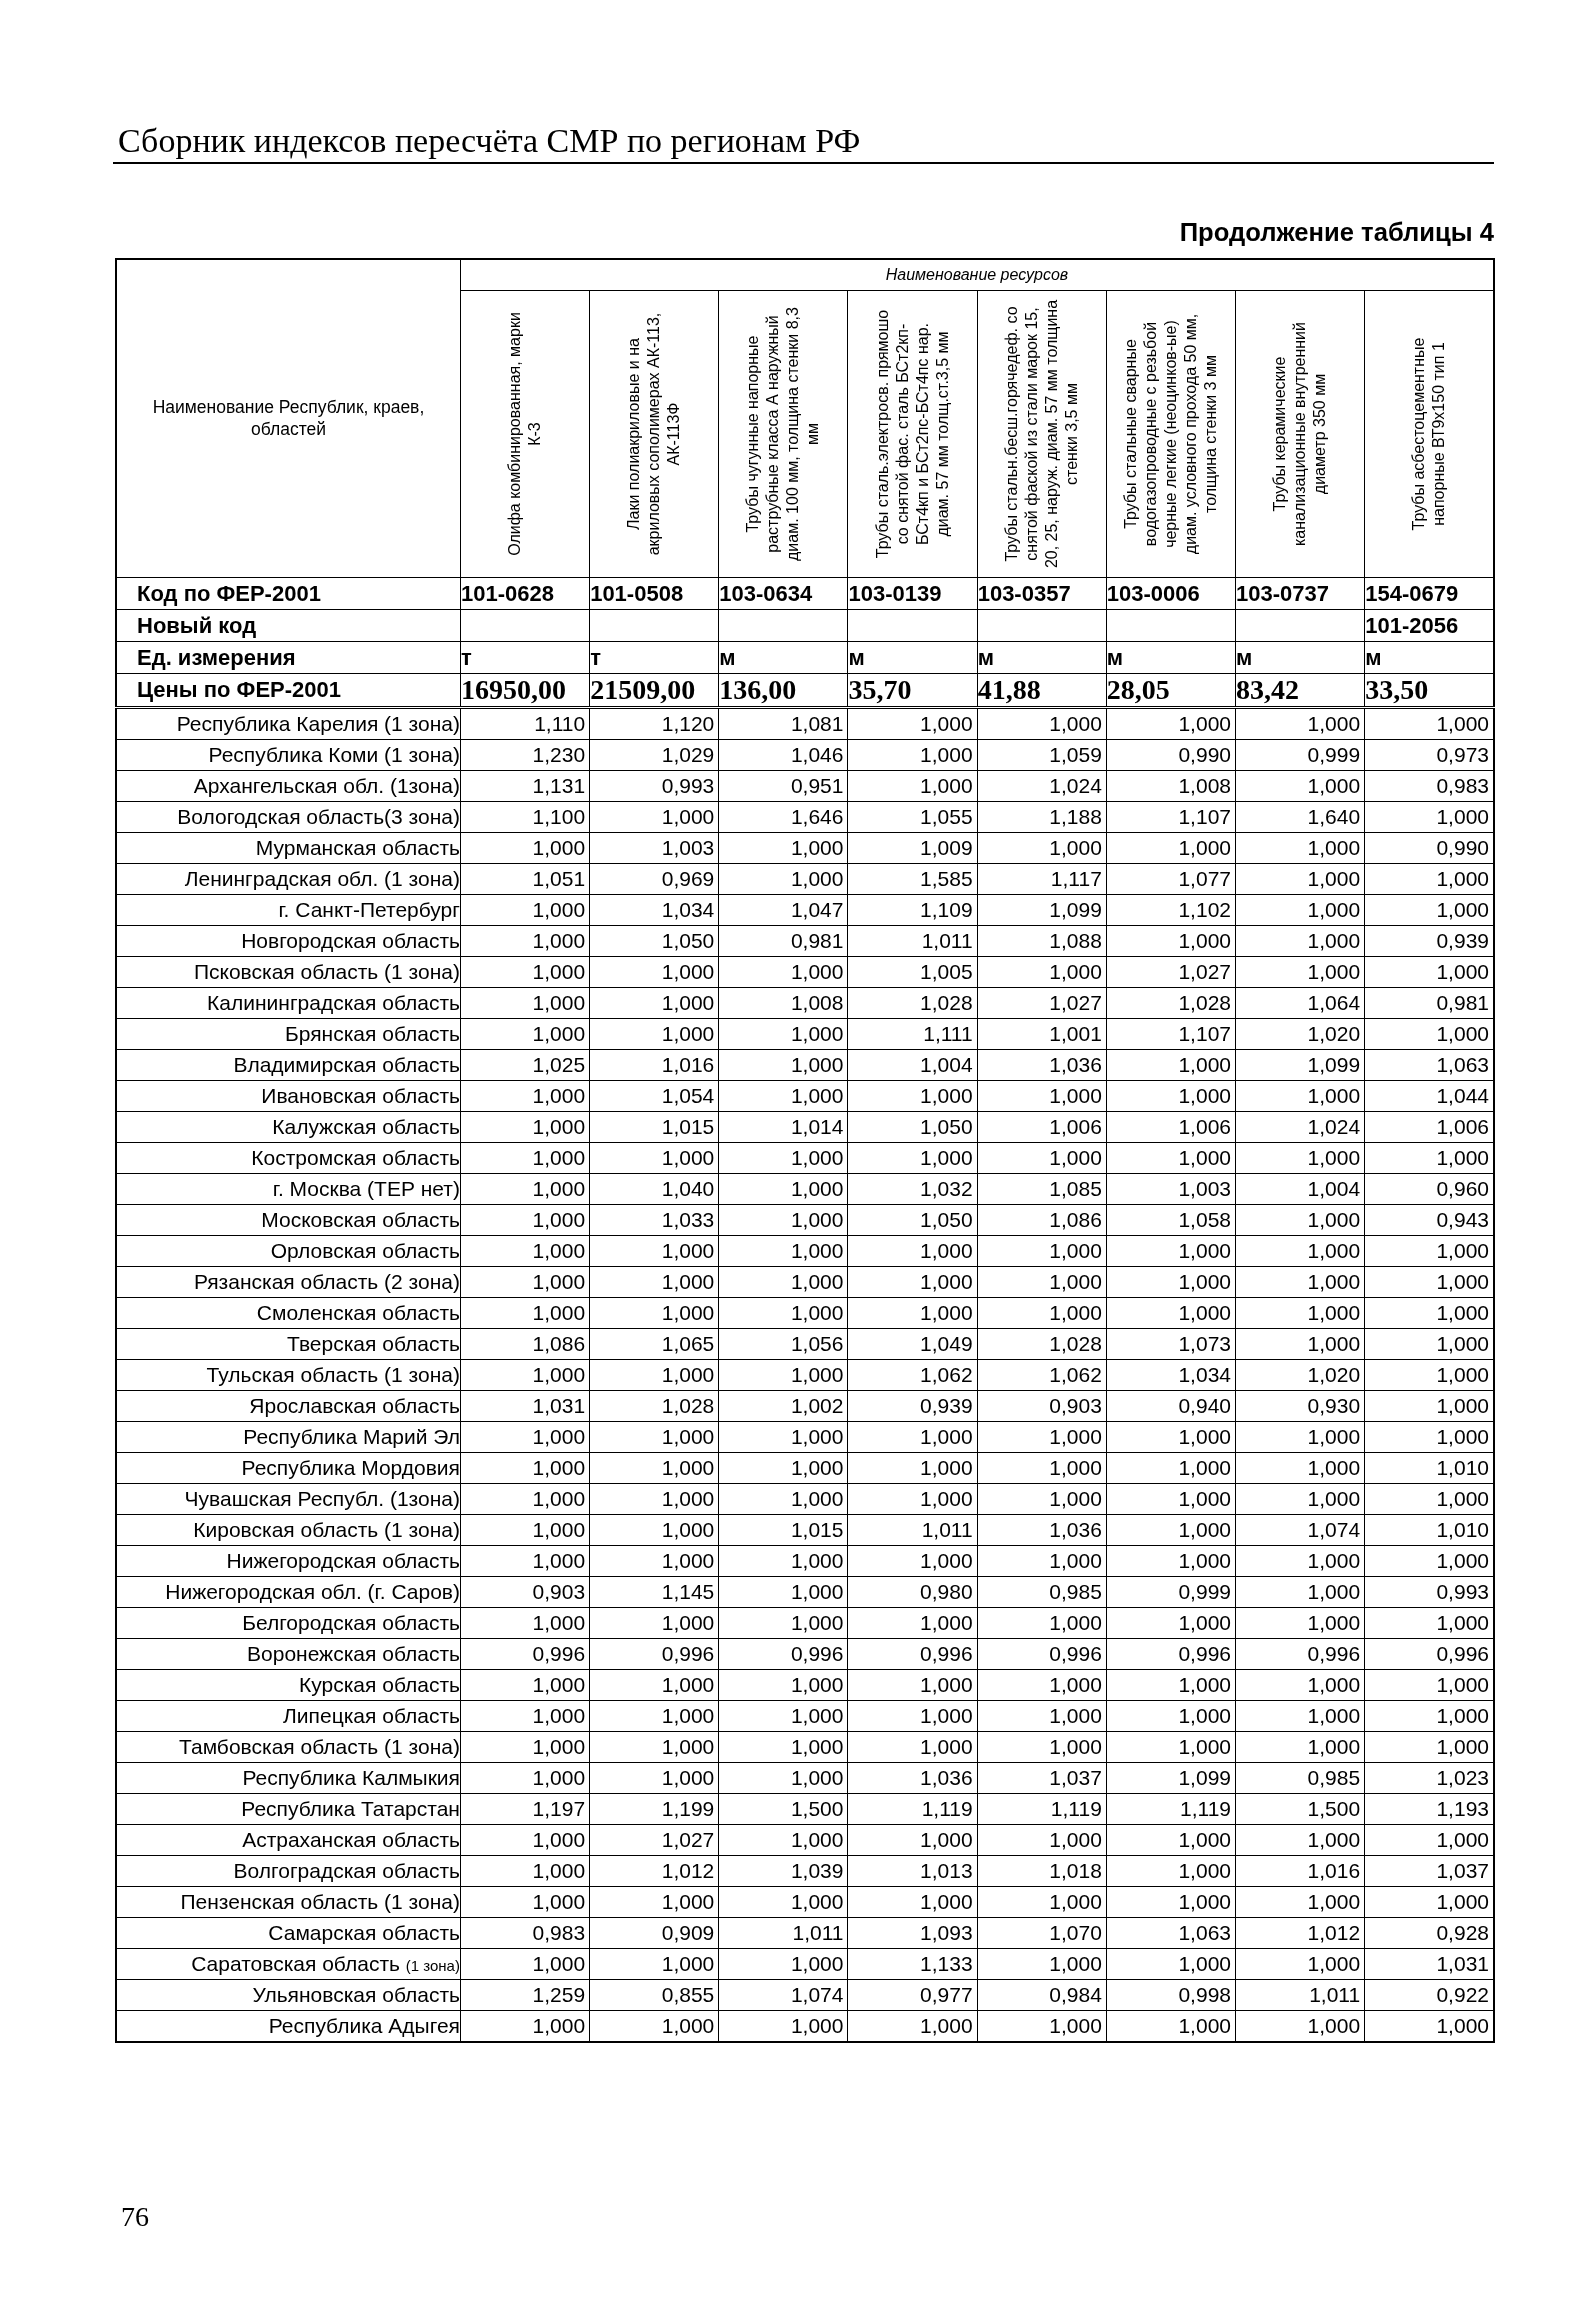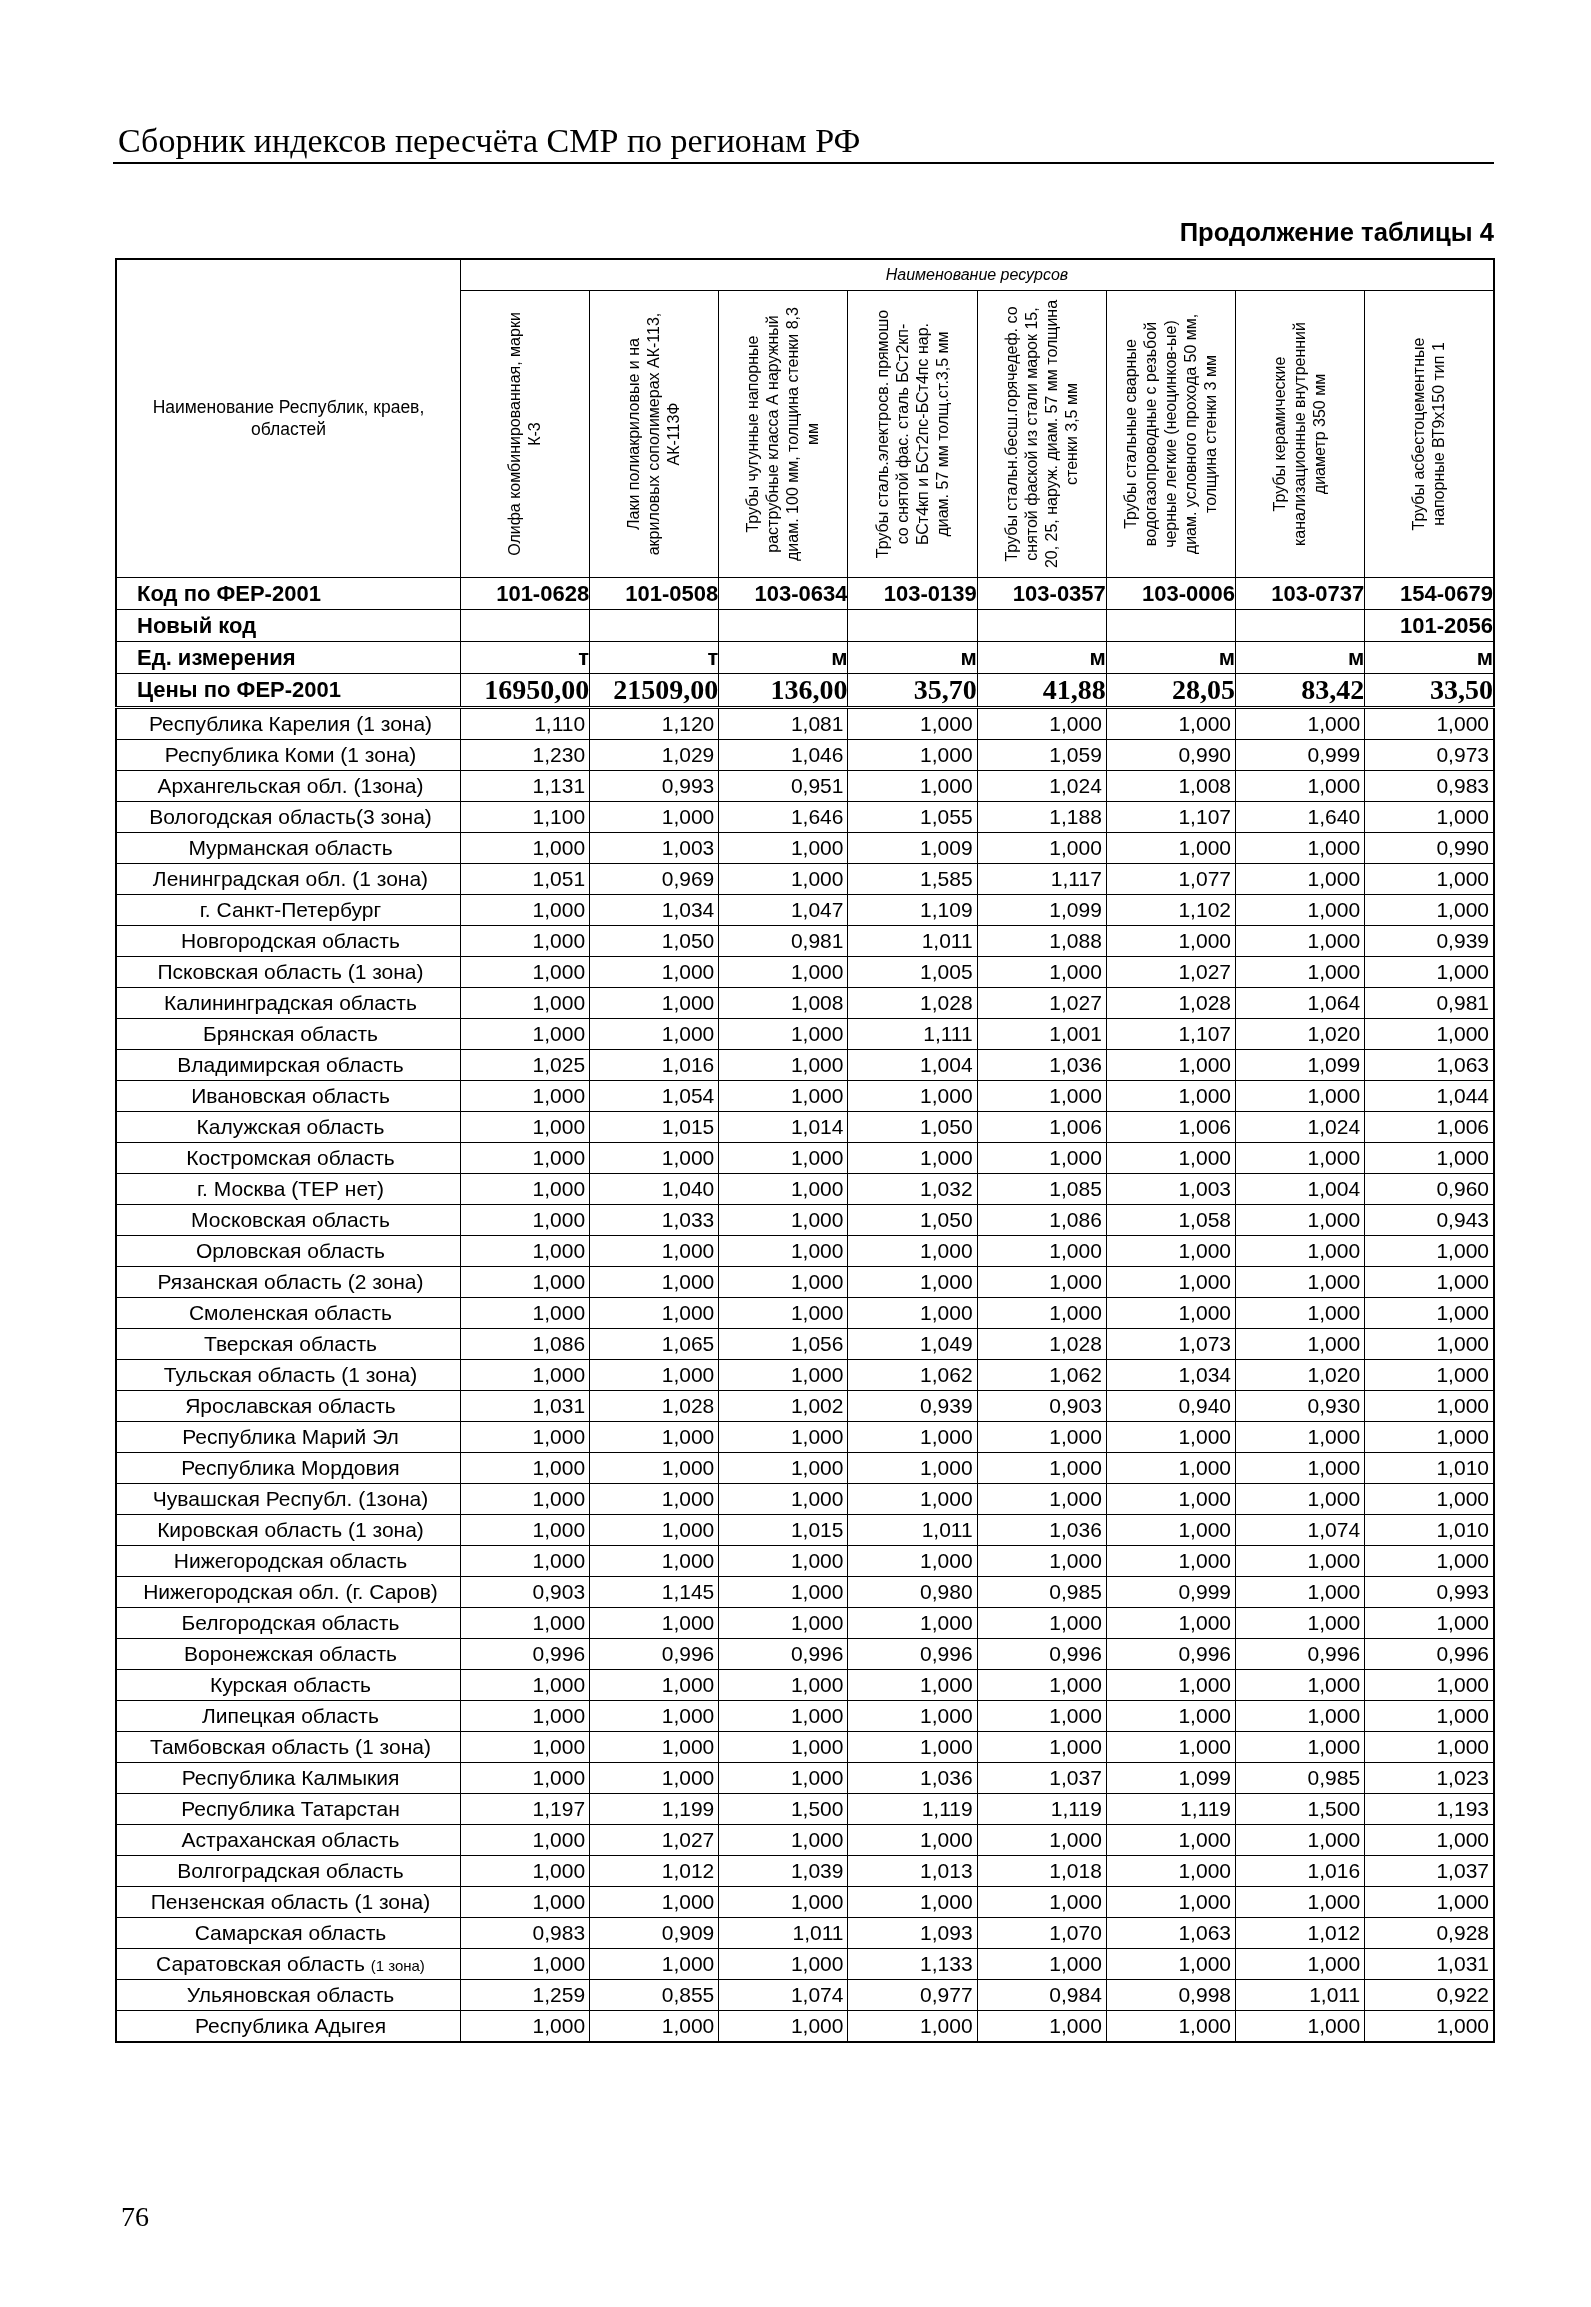--- a/index.html
+++ b/index.html
@@ -51,26 +51,26 @@
     .hdr-rot-cell { height: 286px; position: relative; }
     .hdr-rot {
       position: absolute; left: 50%; top: 50%;
       width: 269px;
       transform: translate(-50%, -50%) rotate(-90deg);
       font-size: 16px; line-height: 20px; text-align: center; font-weight: normal;
     }
 
     tr.code-row td { height: 31px; font-weight: bold; font-size: 22px; }
     tr.code-row td.rowlabel { padding-left: 20px; text-align: left; font-size: 22px; }
-    tr.code-row td.v { text-align: right; }
+    tr.code-row td.v { text-align: left; }
     tr.price-row td.v { font-family: "Liberation Serif", serif; font-weight: bold; font-size: 28px; }
     tr.code-row.last td { border-bottom: 3.4px double #000; }
 
     tr.region-row td { height: 30px; font-size: 21px; }
-    tr.region-row td.rowlabel { padding-left: 4px; text-align: center; white-space: nowrap; }
+    tr.region-row td.rowlabel { padding-left: 4px; text-align: right; white-space: nowrap; }
     tr.region-row td.v { text-align: right; padding-right: 4px; }
     .small { font-size: 15px; }
   </style>
 </head>
 <body>
 
 <div class="page-header-title">Сборник индексов пересчёта СМР  по регионам РФ</div>
 <div class="page-header-rule"></div>
 <div class="table-caption">Продолжение таблицы 4</div>
 

